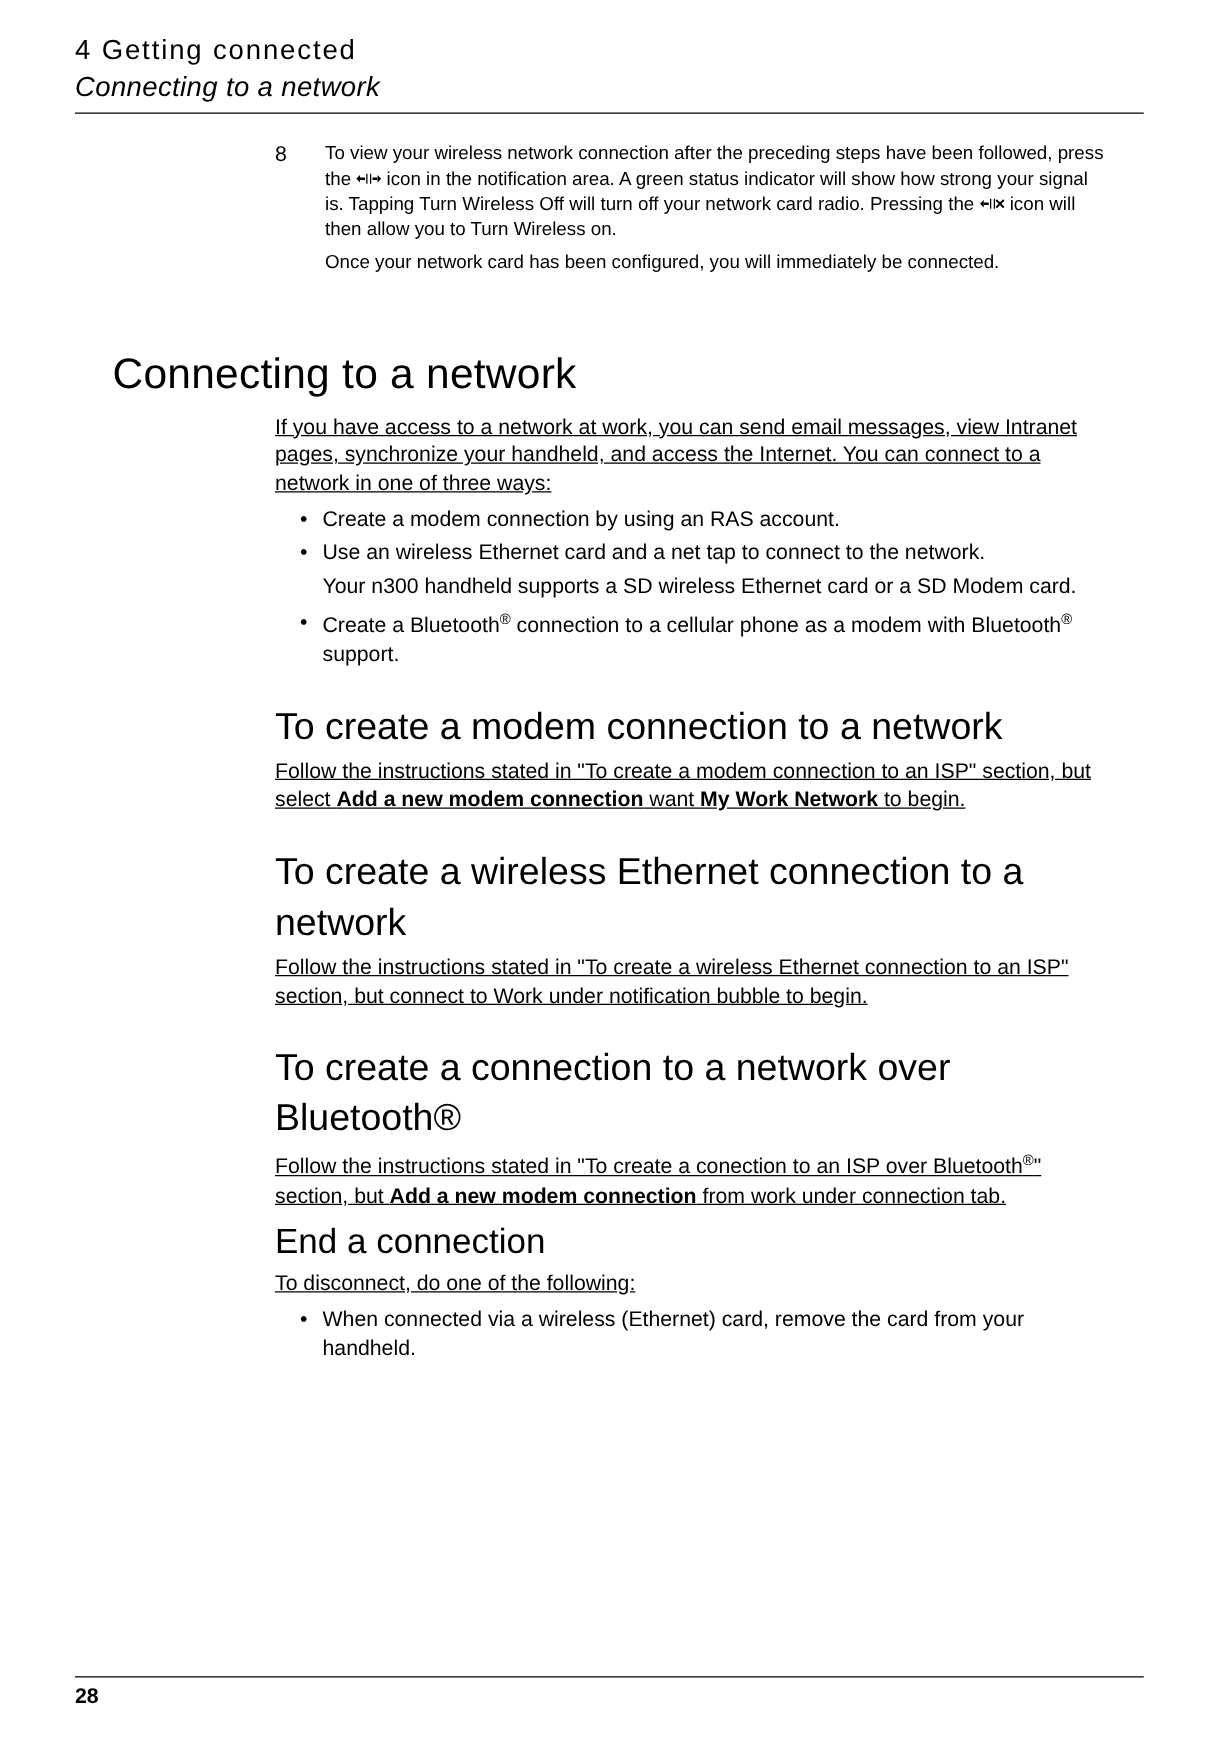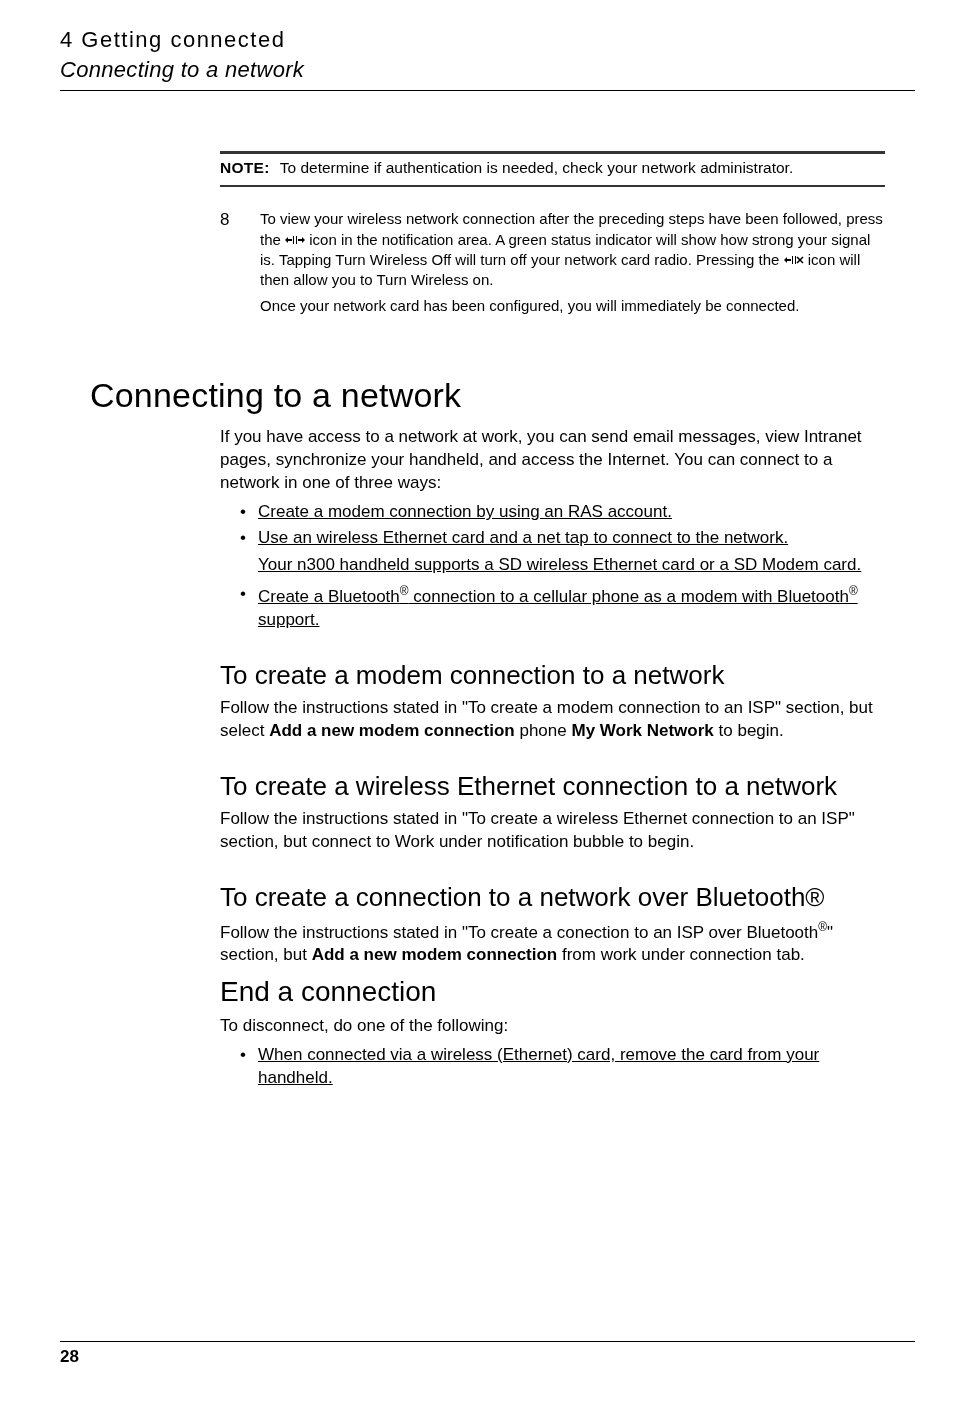--- a/index.html
+++ b/index.html
@@ -70,47 +70,47 @@
     }
     h1.section {
       font-size: 34px;
       font-weight: normal;
       margin: 50px 0 8px 0;
       letter-spacing: 0.2px;
     }
     .body-para {
       font-size: 17px;
       margin-bottom: 6px;
+      text-decoration: underline;
     }
     ul.bullets {
       list-style: none;
       padding-left: 20px;
       margin: 4px 0;
     }
     ul.bullets li {
       position: relative;
       padding-left: 18px;
       margin-bottom: 3px;
       font-size: 17px;
-      text-decoration: underline;
     }
     ul.bullets li::before {
       content: "•";
       position: absolute;
       left: 0;
       top: 0;
       font-size: 17px;
     }
     .sub-indent {
       margin-left: 0;
       margin-top: 4px;
       margin-bottom: 6px;
     }
     h2.subsection {
-      font-size: 26px;
+      font-size: 30px;
       font-weight: normal;
       margin: 26px 0 4px 0;
     }
     h2.subsection-tight {
       font-size: 28px;
       font-weight: normal;
       margin: 6px 0 4px 0;
     }
     .reg { font-size: 0.7em; vertical-align: super; }
     .bold { font-weight: bold; }
@@ -136,23 +136,20 @@
 <div class="header">
   <div class="header-line1">4 Getting connected</div>
   <div class="header-line2">Connecting to a network</div>
 </div>
 <hr class="header-rule">
 
 <div class="content">
 
   <div class="indent-block">
 
-    <div class="note-block">
-      <span class="note-label">NOTE:</span><span>To determine if authentication is needed, check your network administrator.</span>
-    </div>
 
     <div class="step-row">
       <div class="step-num">8</div>
       <div class="step-body">
         <p>
           <span>To view your wireless network connection after the preceding steps have been followed, press the </span>
           <span class="inline-icon">
             <svg viewBox="0 0 20 16">
                 <g fill="#000">
                   <rect x="8" y="4" width="1" height="8"></rect>
@@ -194,21 +191,21 @@
         <span>Use an wireless Ethernet card and a net tap to connect to the network.</span>
         <p class="sub-indent">Your n300 handheld supports a SD wireless Ethernet card or a SD Modem card.</p>
       </li>
       <li>
         <span>Create a Bluetooth</span><span class="reg">®</span><span> connection to a cellular phone as a modem with Bluetooth</span><span class="reg">®</span><span> support.</span>
       </li>
     </ul>
 
     <h2 class="subsection">To create a modem connection to a network</h2>
     <p class="body-para">
-      <span>Follow the instructions stated in "To create a modem connection to an ISP" section, but select </span><span class="bold">Add a new modem connection</span><span> phone </span><span class="bold">My Work Network</span><span> to begin.</span>
+      <span>Follow the instructions stated in "To create a modem connection to an ISP" section, but select </span><span class="bold">Add a new modem connection</span><span> want </span><span class="bold">My Work Network</span><span> to begin.</span>
     </p>
 
     <h2 class="subsection">To create a wireless Ethernet connection to a network</h2>
     <p class="body-para">Follow the instructions stated in "To create a wireless Ethernet connection to an ISP" section, but  connect to Work under notification bubble to begin.</p>
 
     <h2 class="subsection">
       <span>To create a connection to a network over Bluetooth</span><span>®</span>
     </h2>
     <p class="body-para">
       <span>Follow the instructions stated in "To create a conection to an ISP over Bluetooth</span><span class="reg">®</span><span>" section, but </span><span class="bold">Add a new modem connection</span><span> from work under connection tab.</span>

